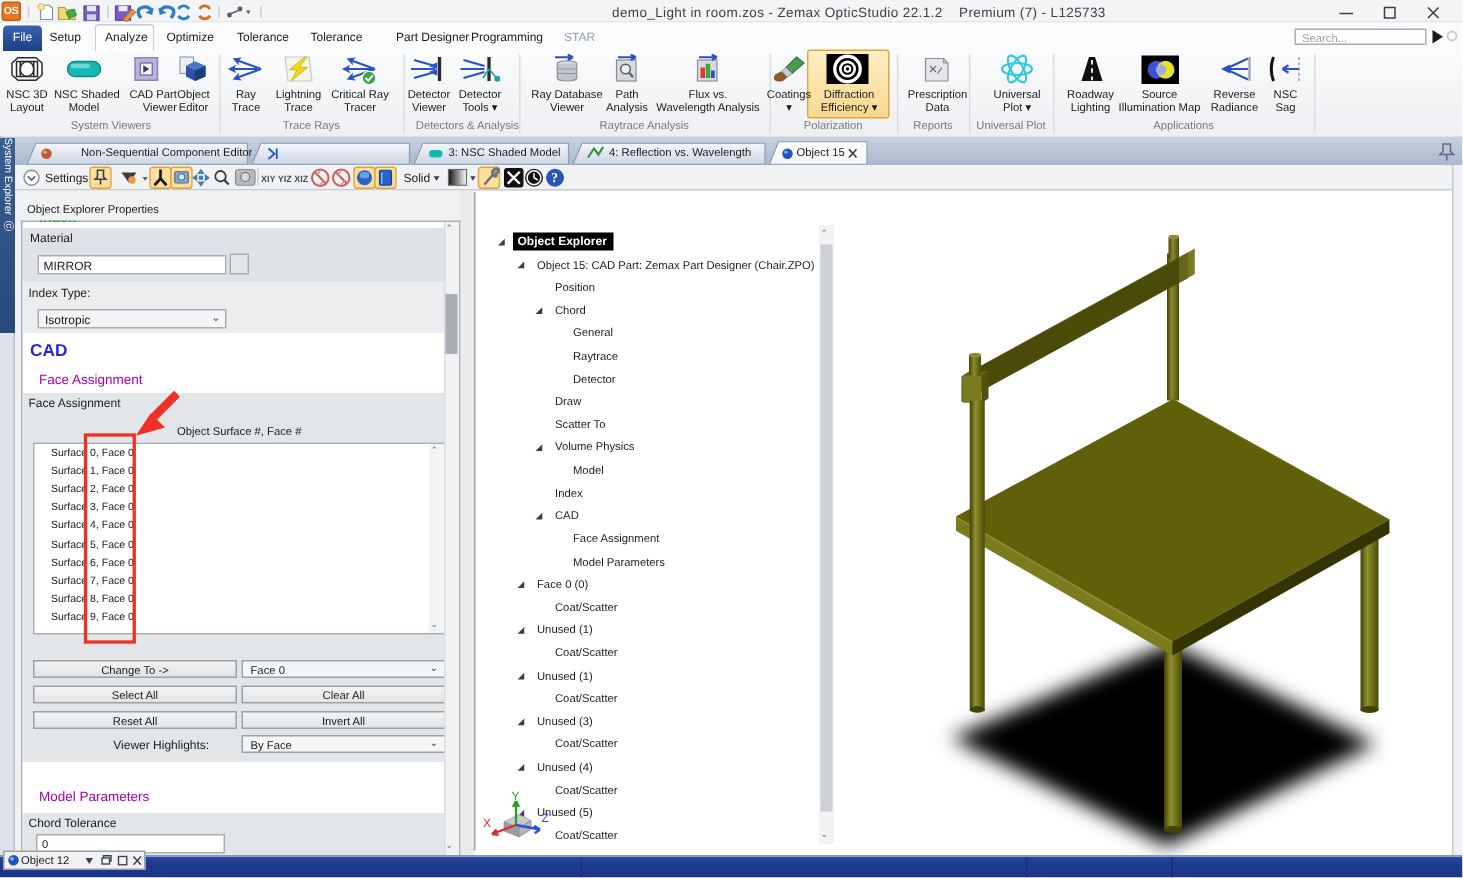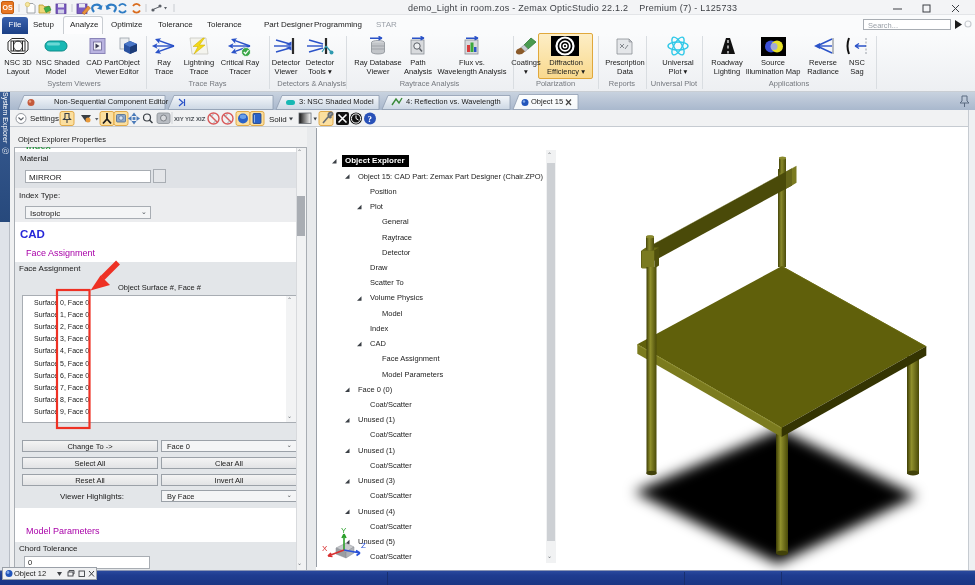--- a/index.html
+++ b/index.html
@@ -409,21 +409,21 @@
 <div class="lbl" style="left:287px;top:412px;font-size:6px;color:#6a6f75;">⌄</div>
 <div class="abs" style="left:22px;top:440px;width:136px;height:12px;background:linear-gradient(#f4f4f4,#e2e3e5);border:1px solid #9ba1a8;font-size:7.5px;text-align:center;line-height:11px;color:#1a1a1a;font-family:'Liberation Sans',sans-serif;">Change To -&gt;</div>
 <div class="abs" style="left:161px;top:440px;width:136px;height:12px;background:#f4f5f6;border:1px solid #9ba1a8;">
       <span style="position:absolute;left:5px;top:1px;font-size:7.5px;color:#1a1a1a;font-family:'Liberation Sans',sans-serif;">Face 0</span>
       <span style="position:absolute;right:4px;top:0px;font-size:6.5px;color:#4a4f55;">⌄</span>
     </div>
 <div class="abs" style="left:22px;top:457px;width:136px;height:12px;background:linear-gradient(#f4f4f4,#e2e3e5);border:1px solid #9ba1a8;font-size:7.5px;text-align:center;line-height:11px;color:#1a1a1a;font-family:'Liberation Sans',sans-serif;">Select All</div>
 <div class="abs" style="left:161px;top:457px;width:136px;height:12px;background:linear-gradient(#f4f4f4,#e2e3e5);border:1px solid #9ba1a8;font-size:7.5px;text-align:center;line-height:11px;color:#1a1a1a;font-family:'Liberation Sans',sans-serif;">Clear All</div>
 <div class="abs" style="left:22px;top:474px;width:136px;height:12px;background:linear-gradient(#f4f4f4,#e2e3e5);border:1px solid #9ba1a8;font-size:7.5px;text-align:center;line-height:11px;color:#1a1a1a;font-family:'Liberation Sans',sans-serif;">Reset All</div>
 <div class="abs" style="left:161px;top:474px;width:136px;height:12px;background:linear-gradient(#f4f4f4,#e2e3e5);border:1px solid #9ba1a8;font-size:7.5px;text-align:center;line-height:11px;color:#1a1a1a;font-family:'Liberation Sans',sans-serif;">Invert All</div>
-<div class="lbl" style="left:60px;top:492px;width:95px;text-align:left;font-size:8px;">Viewer Highlights:</div>
+<div class="lbl" style="left:60px;top:492px;width:95px;text-align:center;font-size:8px;">Viewer Highlights:</div>
 <div class="abs" style="left:161px;top:490px;width:136px;height:12px;background:#f4f5f6;border:1px solid #9ba1a8;">
       <span style="position:absolute;left:5px;top:1px;font-size:7.5px;color:#1a1a1a;font-family:'Liberation Sans',sans-serif;">By Face</span>
       <span style="position:absolute;right:4px;top:0px;font-size:6.5px;color:#4a4f55;">⌄</span>
     </div>
 <div class="abs" style="left:15px;top:508px;width:281px;height:34px;background:#fff;"></div>
 <div class="lbl" style="left:26px;top:526px;font-size:9px;color:#a800a8;">Model Parameters</div>
 <div class="abs" style="left:15px;top:542px;width:281px;height:28px;background:#e3e6e9;"></div>
 <div class="lbl" style="left:19px;top:544px;font-size:8px;">Chord Tolerance</div>
 <div class="abs" style="left:24px;top:556px;width:126px;height:13px;background:#fff;border:1px solid #a8adb3;"></div>
 <div class="lbl" style="left:28px;top:558px;font-size:7.5px;">0</div>
@@ -433,21 +433,21 @@
 <div class="lbl" style="left:297px;top:559px;font-size:6px;color:#6a6f75;">⌄</div>
 <div class="abs" style="left:307px;top:127px;width:9px;height:443px;background:#e8eaec;"></div>
   </div>
 
 <div class="abs" style="left:316px;top:128px;width:241px;height:439px;background:#fff;border-left:1px solid #9aa0a8;"></div>
 <div id="tree2">
     <div class="abs" style="left:316px;top:128px;width:230px;height:439px;overflow:hidden;">
 <div class="abs" style="left:26px;top:26.7px;background:#000;color:#fff;font-weight:bold;font-size:8px;padding:1.5px 4px 2px 3px;font-family:'Liberation Sans',sans-serif;white-space:nowrap;">Object Explorer</div>
 <div class="abs" style="left:42px;top:43.5px;color:#1c1c1c;font-size:7.5px;font-family:'Liberation Sans',sans-serif;white-space:nowrap;">Object 15: CAD Part: Zemax Part Designer (Chair.ZPO)</div>
 <div class="abs" style="left:54px;top:58.8px;color:#1c1c1c;font-size:7.5px;font-family:'Liberation Sans',sans-serif;white-space:nowrap;">Position</div>
-<div class="abs" style="left:54px;top:74.0px;color:#1c1c1c;font-size:7.5px;font-family:'Liberation Sans',sans-serif;white-space:nowrap;">Plot</div>
+<div class="abs" style="left:54px;top:74.0px;color:#1c1c1c;font-size:7.5px;font-family:'Liberation Sans',sans-serif;white-space:nowrap;">Chord</div>
 <div class="abs" style="left:66px;top:89.2px;color:#1c1c1c;font-size:7.5px;font-family:'Liberation Sans',sans-serif;white-space:nowrap;">General</div>
 <div class="abs" style="left:66px;top:104.5px;color:#1c1c1c;font-size:7.5px;font-family:'Liberation Sans',sans-serif;white-space:nowrap;">Raytrace</div>
 <div class="abs" style="left:66px;top:119.7px;color:#1c1c1c;font-size:7.5px;font-family:'Liberation Sans',sans-serif;white-space:nowrap;">Detector</div>
 <div class="abs" style="left:54px;top:134.9px;color:#1c1c1c;font-size:7.5px;font-family:'Liberation Sans',sans-serif;white-space:nowrap;">Draw</div>
 <div class="abs" style="left:54px;top:150.1px;color:#1c1c1c;font-size:7.5px;font-family:'Liberation Sans',sans-serif;white-space:nowrap;">Scatter To</div>
 <div class="abs" style="left:54px;top:165.4px;color:#1c1c1c;font-size:7.5px;font-family:'Liberation Sans',sans-serif;white-space:nowrap;">Volume Physics</div>
 <div class="abs" style="left:66px;top:180.6px;color:#1c1c1c;font-size:7.5px;font-family:'Liberation Sans',sans-serif;white-space:nowrap;">Model</div>
 <div class="abs" style="left:54px;top:195.8px;color:#1c1c1c;font-size:7.5px;font-family:'Liberation Sans',sans-serif;white-space:nowrap;">Index</div>
 <div class="abs" style="left:54px;top:211.1px;color:#1c1c1c;font-size:7.5px;font-family:'Liberation Sans',sans-serif;white-space:nowrap;">CAD</div>
 <div class="abs" style="left:66px;top:226.3px;color:#1c1c1c;font-size:7.5px;font-family:'Liberation Sans',sans-serif;white-space:nowrap;">Face Assignment</div>

